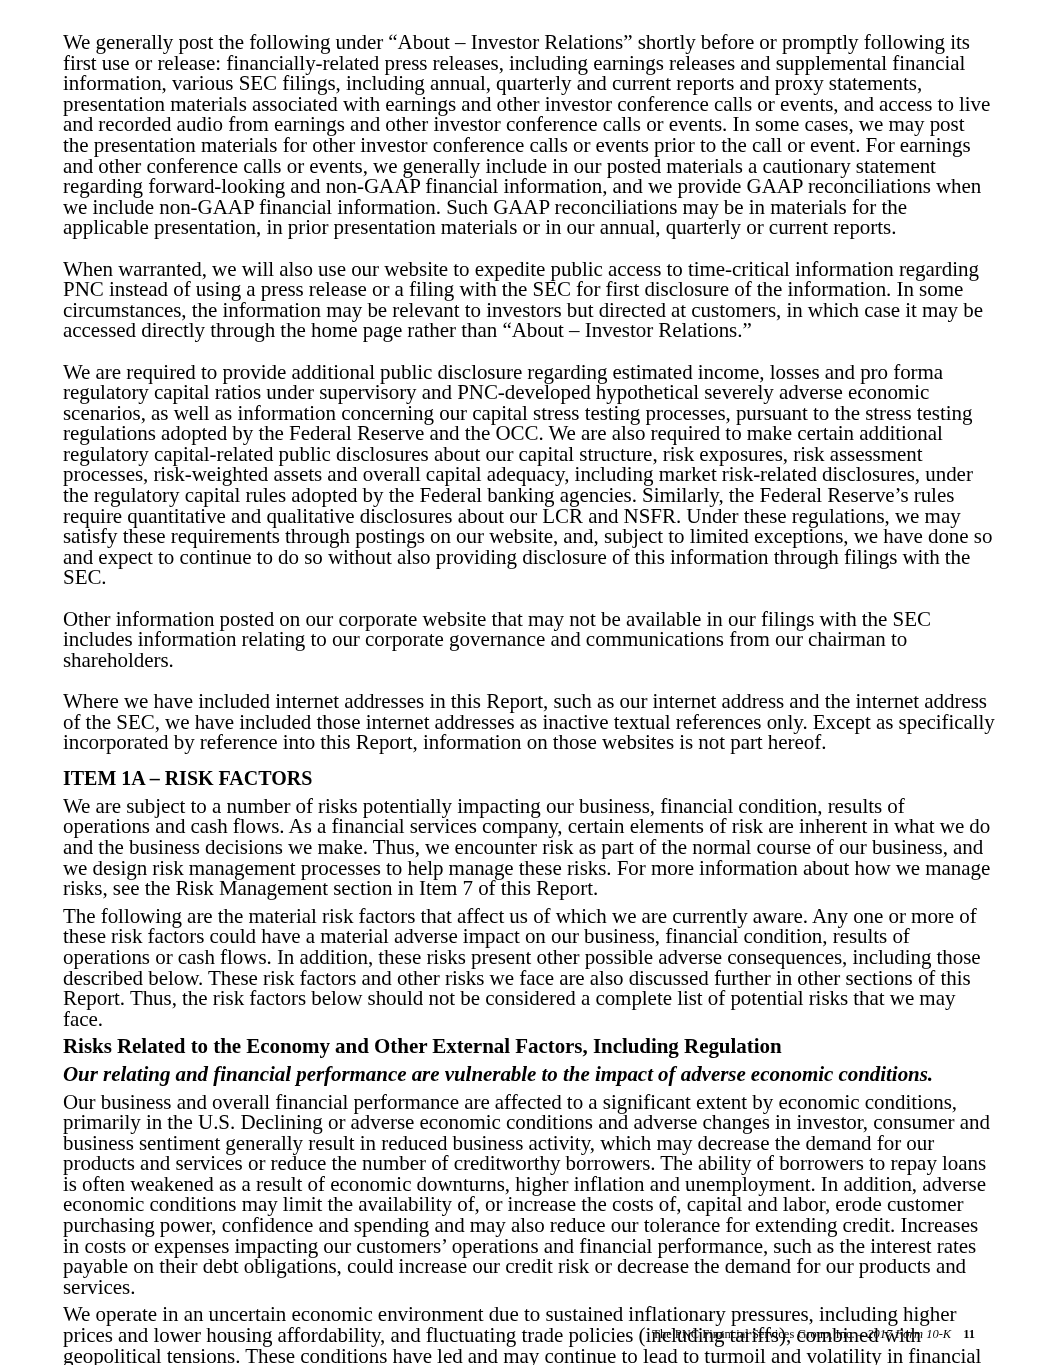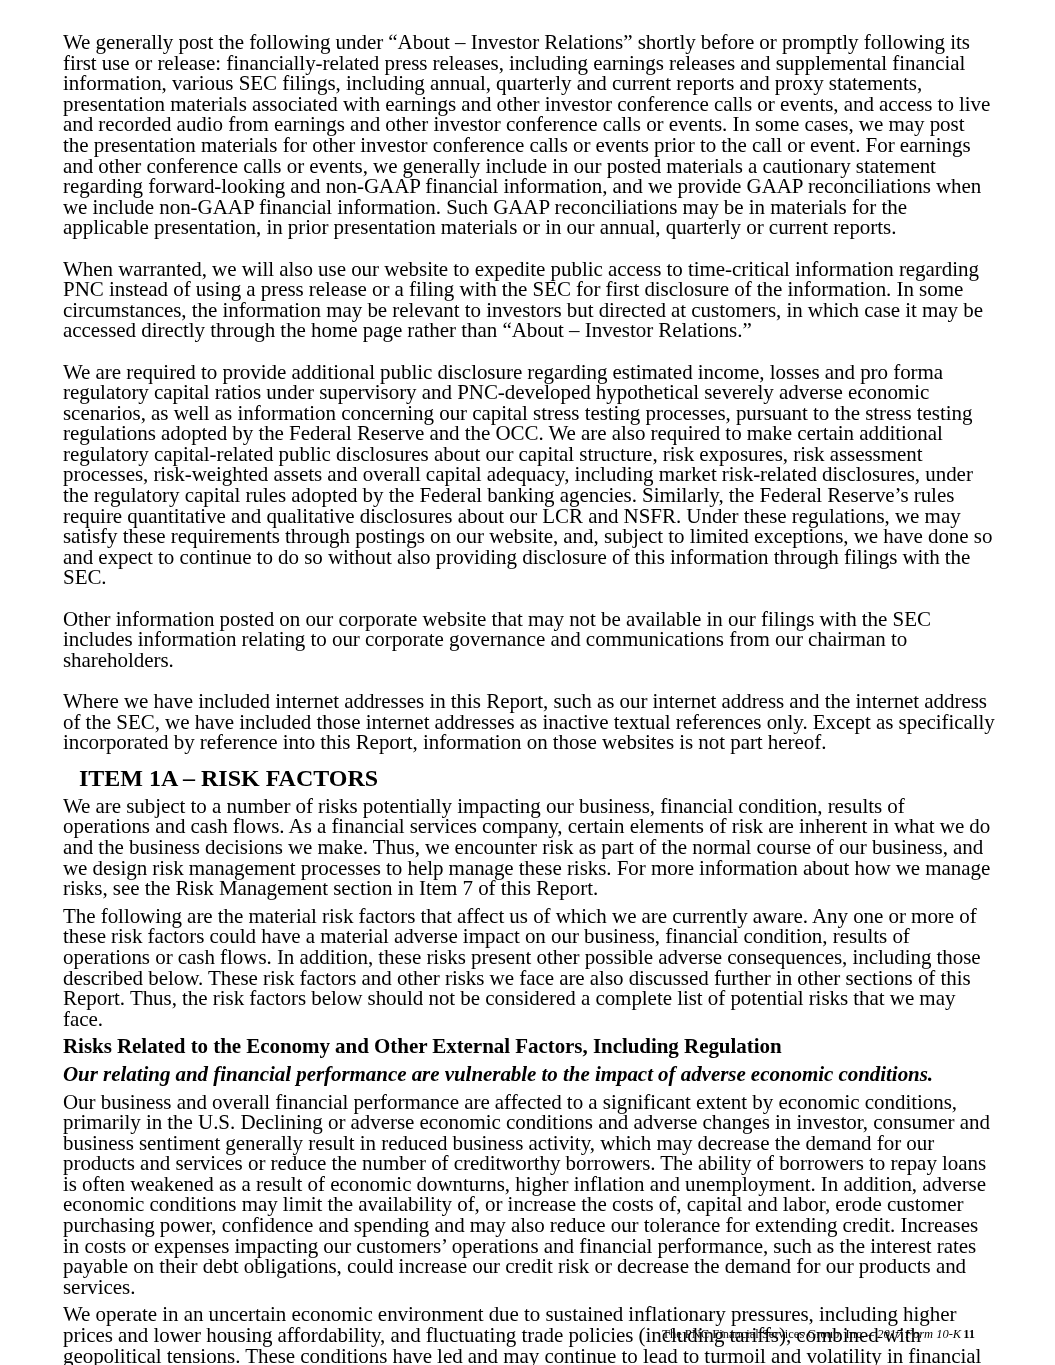--- a/index.html
+++ b/index.html
@@ -23,22 +23,22 @@
     }
     p {
       margin: 0;
       font-size: 21px;
       line-height: 20.6px;
       letter-spacing: -0.05px;
     }
     .gap-lg { margin-bottom: 20.6px; }
     .gap-sm { margin-bottom: 7px; }
     h2.item-heading {
-      margin: 12px 0 5px 16px;
-      font-size: 24px;
+      margin: 12px 0 5px 0;
+      font-size: 20px;
       line-height: 26px;
       font-weight: bold;
     }
     .sub-heading {
       font-weight: bold;
       margin-bottom: 7px;
     }
     .risk-title {
       font-weight: bold;
       font-style: italic;
@@ -46,21 +46,21 @@
     }
     .footer {
       position: absolute;
       top: 1326px;
       right: 80px;
       font-size: 12.5px;
       line-height: 16px;
       white-space: nowrap;
     }
     .footer .form { font-style: italic; }
-    .footer .pgnum { font-weight: bold; margin-left: 2px; }
+    .footer .pgnum { font-weight: bold; margin-left: 12px; }
   </style>
 </head>
 <body>
 
 <div class="page">
   <p class="gap-lg">We generally post the following under “About – Investor Relations” shortly before or promptly following its first use or release: financially-related press releases, including earnings releases and supplemental financial information, various SEC filings, including annual, quarterly and current reports and proxy statements, presentation materials associated with earnings and other investor conference calls or events, and access to live and recorded audio from earnings and other investor conference calls or events. In some cases, we may post the presentation materials for other investor conference calls or events prior to the call or event. For earnings and other conference calls or events, we generally include in our posted materials a cautionary statement regarding forward-looking and non-GAAP financial information, and we provide GAAP reconciliations when we include non-GAAP financial information. Such GAAP reconciliations may be in materials for the applicable presentation, in prior presentation materials or in our annual, quarterly or current reports.</p>
   <p class="gap-lg">When warranted, we will also use our website to expedite public access to time-critical information regarding PNC instead of using a press release or a filing with the SEC for first disclosure of the information. In some circumstances, the information may be relevant to investors but directed at customers, in which case it may be accessed directly through the home page rather than “About – Investor Relations.”</p>
   <p class="gap-lg">We are required to provide additional public disclosure regarding estimated income, losses and pro forma regulatory capital ratios under supervisory and PNC-developed hypothetical severely adverse economic scenarios, as well as information concerning our capital stress testing processes, pursuant to the stress testing regulations adopted by the Federal Reserve and the OCC. We are also required to make certain additional regulatory capital-related public disclosures about our capital structure, risk exposures, risk assessment processes, risk-weighted assets and overall capital adequacy, including market risk-related disclosures, under the regulatory capital rules adopted by the Federal banking agencies. Similarly, the Federal Reserve’s rules require quantitative and qualitative disclosures about our LCR and NSFR. Under these regulations, we may satisfy these requirements through postings on our website, and, subject to limited exceptions, we have done so and expect to continue to do so without also providing disclosure of this information through filings with the SEC.</p>
   <p class="gap-lg">Other information posted on our corporate website that may not be available in our filings with the SEC includes information relating to our corporate governance and communications from our chairman to shareholders.</p>
   <p>Where we have included internet addresses in this Report, such as our internet address and the internet address of the SEC, we have included those internet addresses as inactive textual references only. Except as specifically incorporated by reference into this Report, information on those websites is not part hereof.</p>

